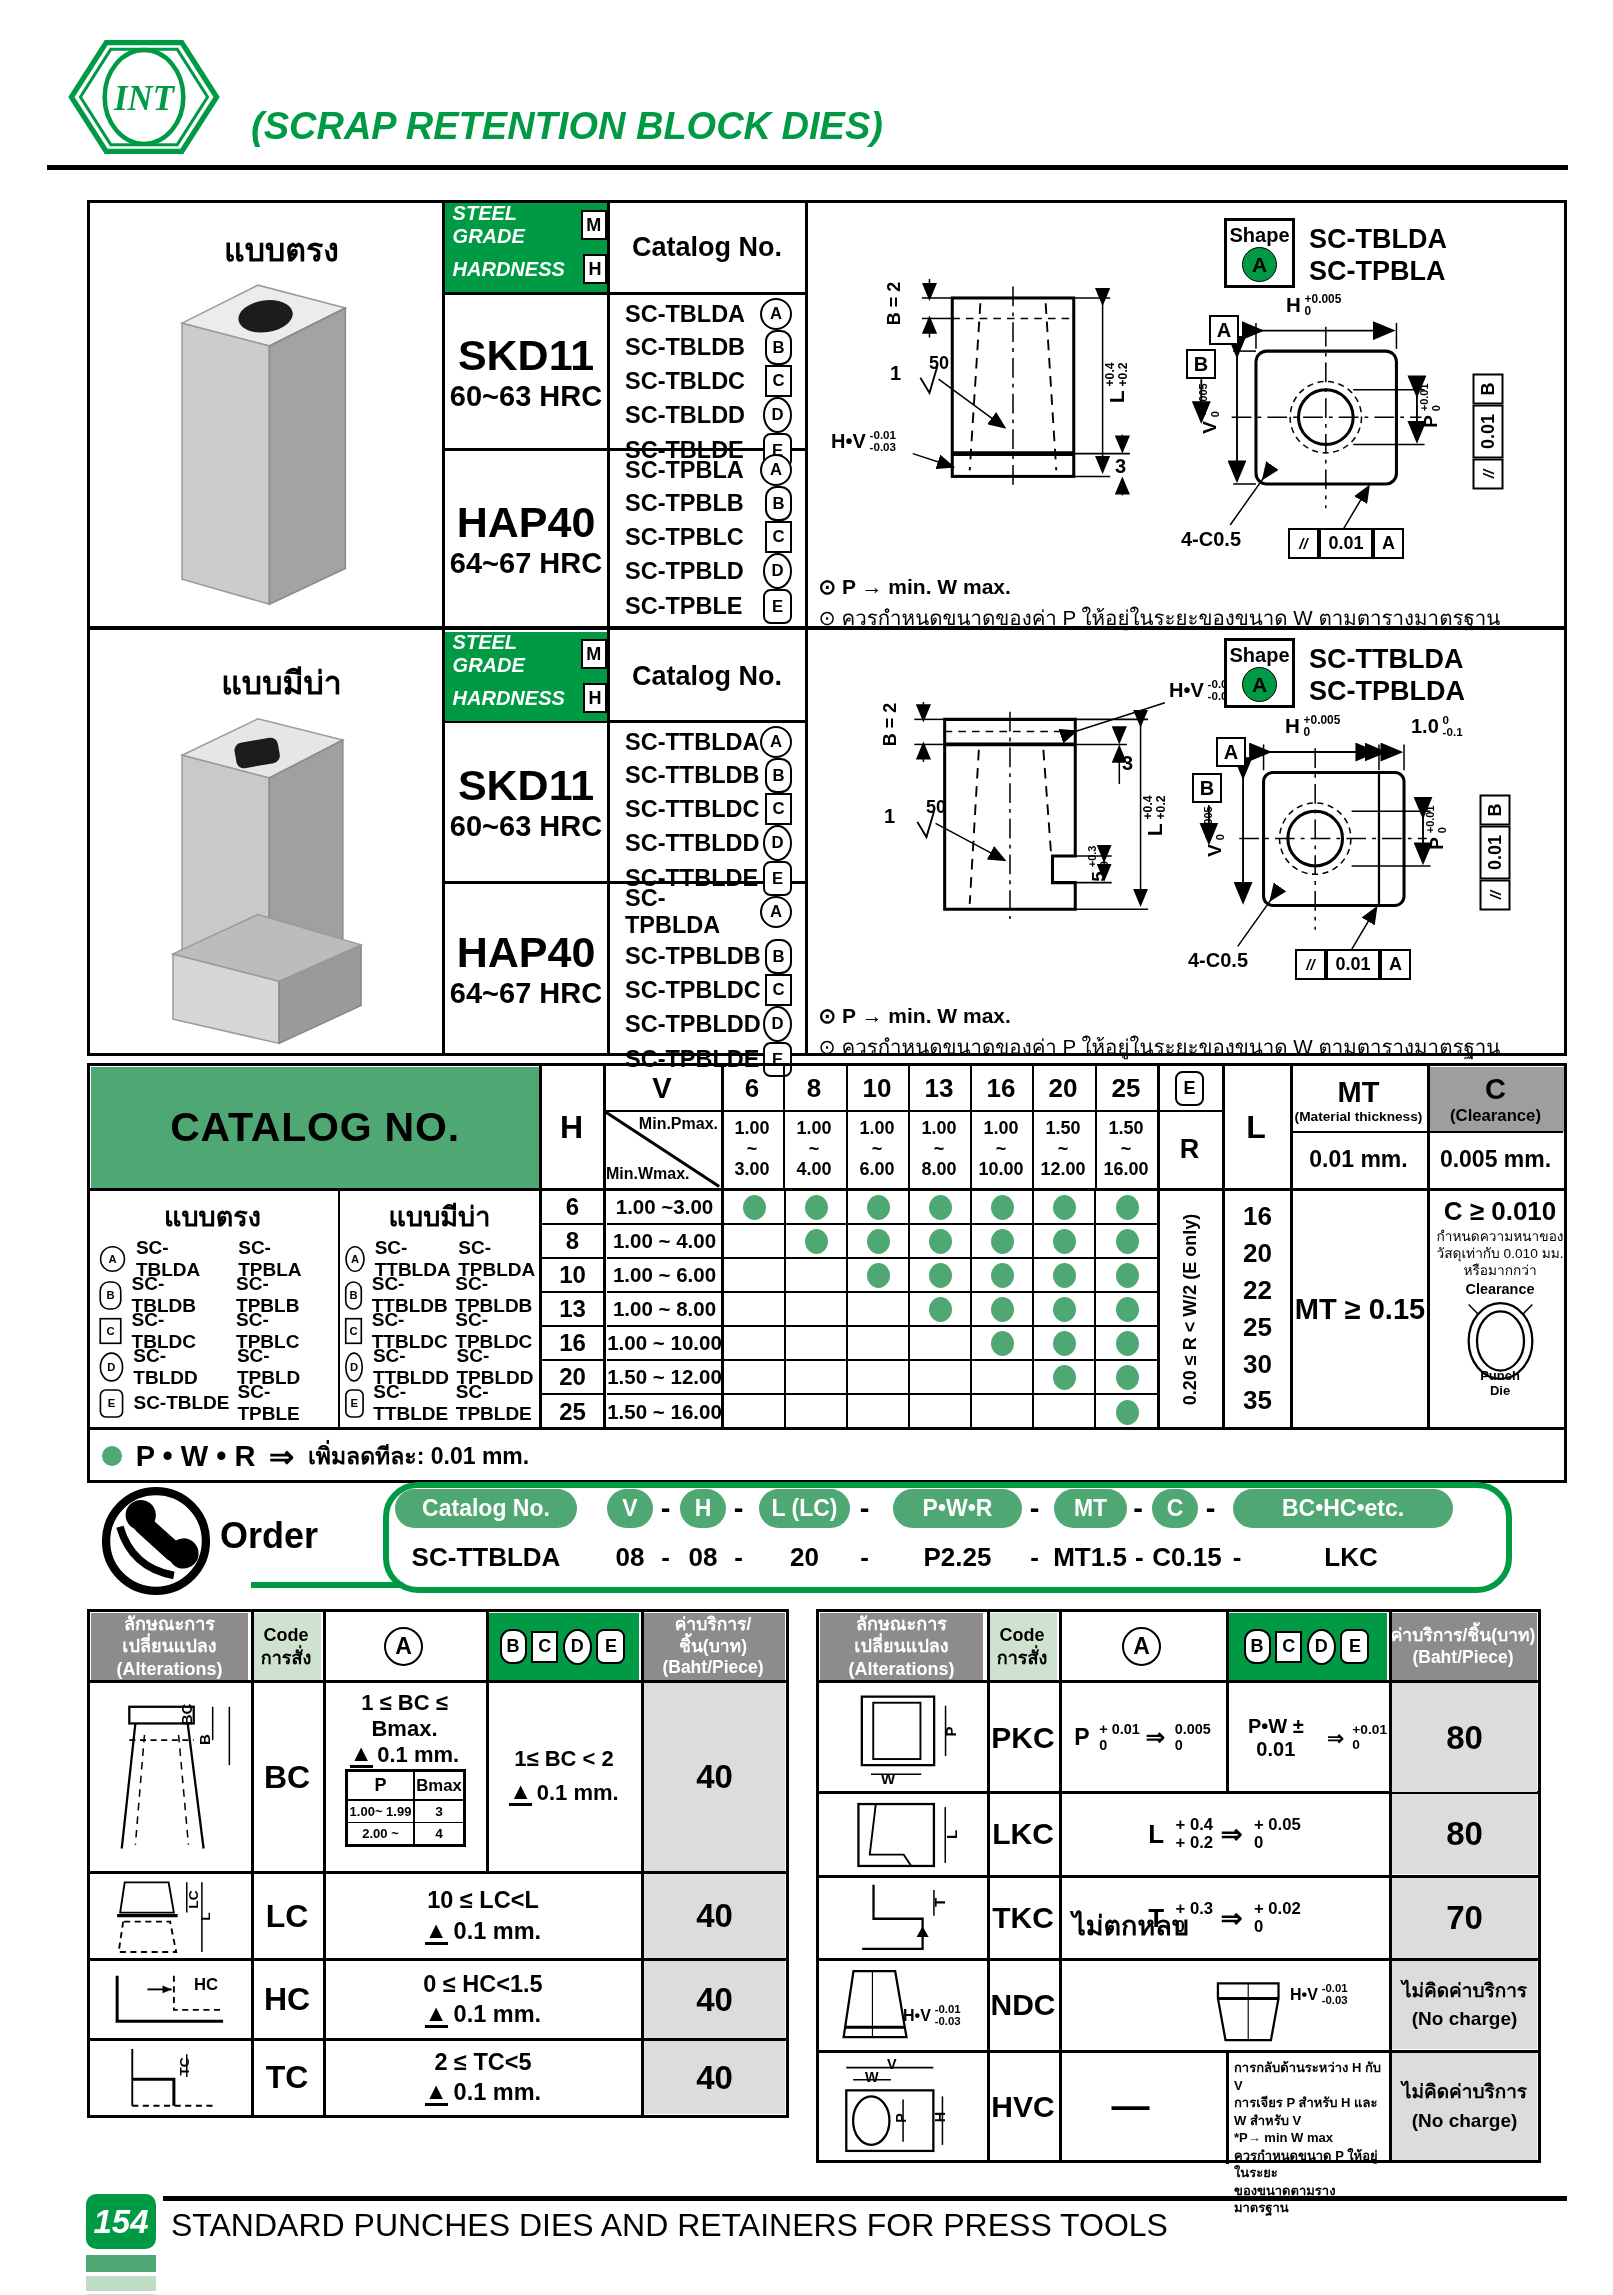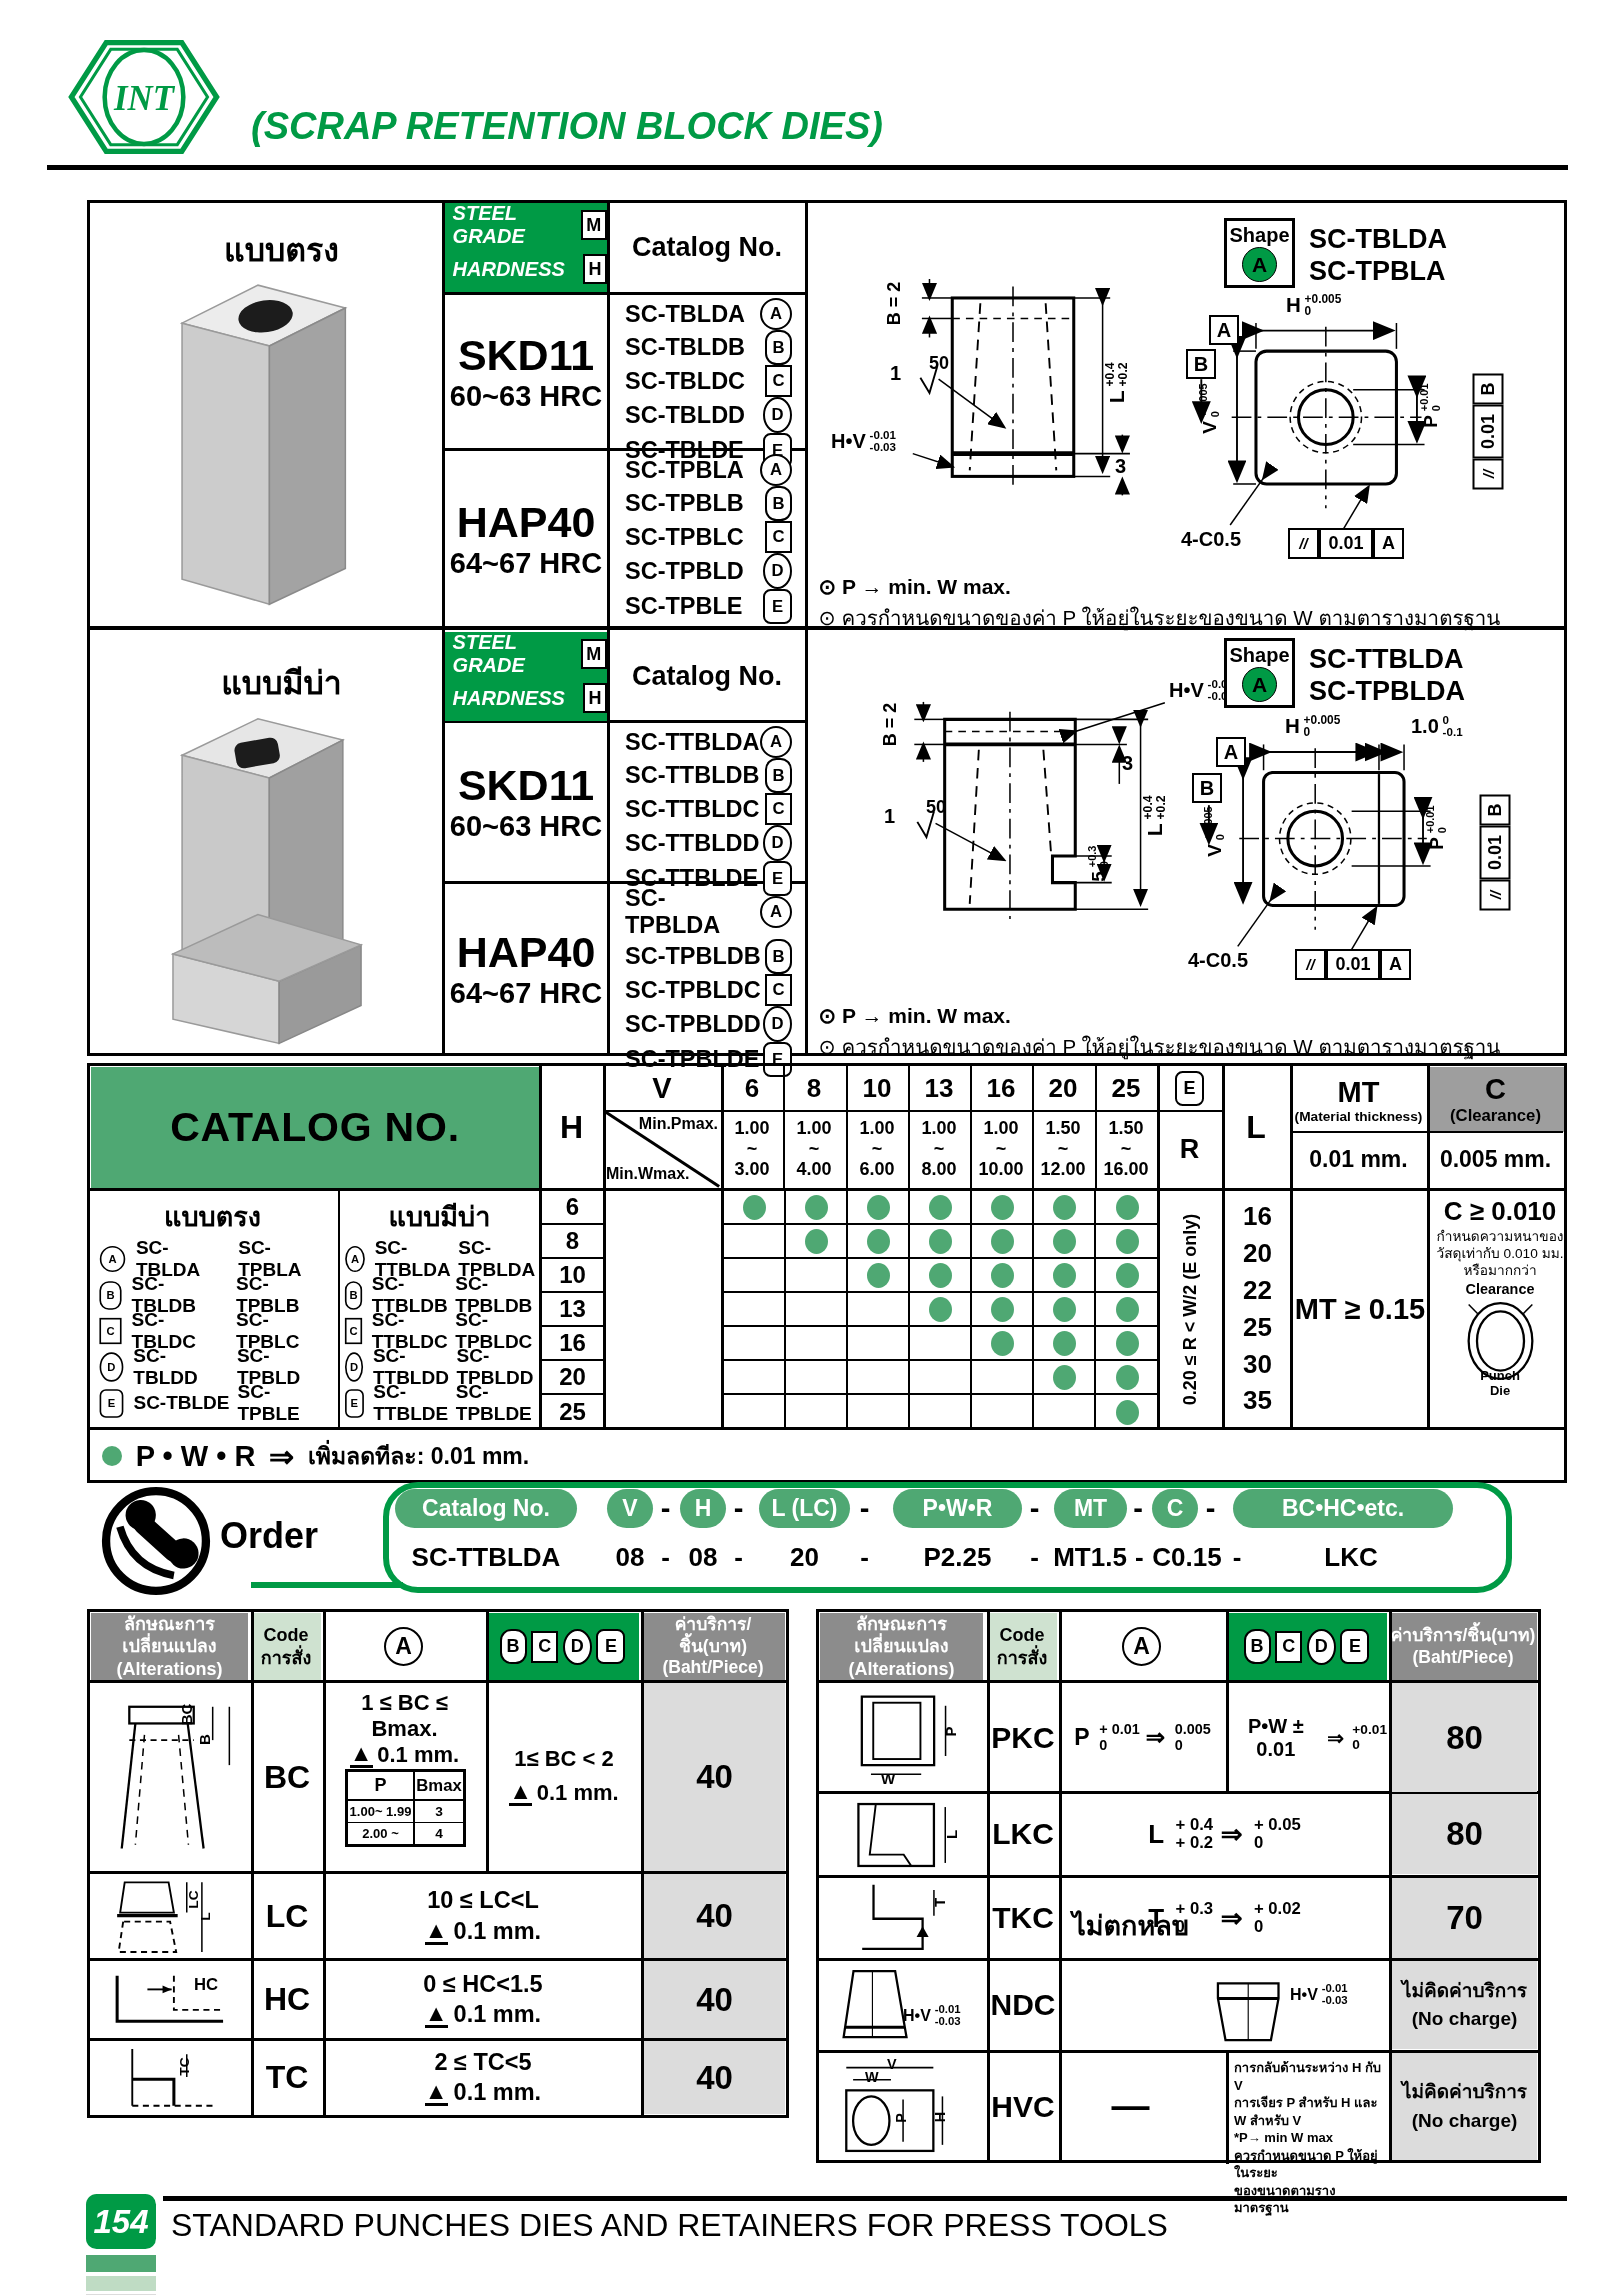--- a/index.html
+++ b/index.html
@@ -593,20 +593,29 @@
 
   <div class="a" style="left:542px;top:1191px;width:61px;height:236px" id="hcol">
       <div class="f bb" style="height: 34px; font-size: 24px; border-bottom: 2.3px solid rgb(0, 0, 0);">6</div>
       <div class="f bb" style="height: 34px; font-size: 24px; border-bottom: 2.3px solid rgb(0, 0, 0);">8</div>
       <div class="f bb" style="height: 34px; font-size: 24px; border-bottom: 2.3px solid rgb(0, 0, 0);">10</div>
       <div class="f bb" style="height: 34px; font-size: 24px; border-bottom: 2.3px solid rgb(0, 0, 0);">13</div>
       <div class="f bb" style="height: 34px; font-size: 24px; border-bottom: 2.3px solid rgb(0, 0, 0);">16</div>
       <div class="f bb" style="height: 34px; font-size: 24px; border-bottom: 2.3px solid rgb(0, 0, 0);">20</div>
       <div class="f bb" style="height: 34px; font-size: 24px; border-bottom: none;">25</div>
     </div>
+  <div class="a" style="left:607px;top:1191px;width:115px;height:236px" id="vcol">
+      <div class="f bb" style="height: 34px; font-size: 20.5px; border-bottom: 2.3px solid rgb(0, 0, 0);">1.00 ~3.00</div>
+      <div class="f bb" style="height: 34px; font-size: 20.5px; border-bottom: 2.3px solid rgb(0, 0, 0);">1.00 ~ 4.00</div>
+      <div class="f bb" style="height: 34px; font-size: 20.5px; border-bottom: 2.3px solid rgb(0, 0, 0);">1.00 ~ 6.00</div>
+      <div class="f bb" style="height: 34px; font-size: 20.5px; border-bottom: 2.3px solid rgb(0, 0, 0);">1.00 ~ 8.00</div>
+      <div class="f bb" style="height: 34px; font-size: 20.5px; border-bottom: 2.3px solid rgb(0, 0, 0);">1.00 ~ 10.00</div>
+      <div class="f bb" style="height: 34px; font-size: 20.5px; border-bottom: 2.3px solid rgb(0, 0, 0);">1.50 ~ 12.00</div>
+      <div class="f bb" style="height: 34px; font-size: 20.5px; border-bottom: none;">1.50 ~ 16.00</div>
+    </div>
   <div class="a" style="left: 724px; top: 1191px; width: 433px; height: 236px; display: grid; grid-template-columns: repeat(7, 62px); grid-template-rows: repeat(7, 34px);" id="dotsgrid">
       <div class="gc">
         <span class="dot"></span>
       </div>
       <div class="gc">
         <span class="dot"></span>
       </div>
       <div class="gc">
         <span class="dot"></span>
       </div>

